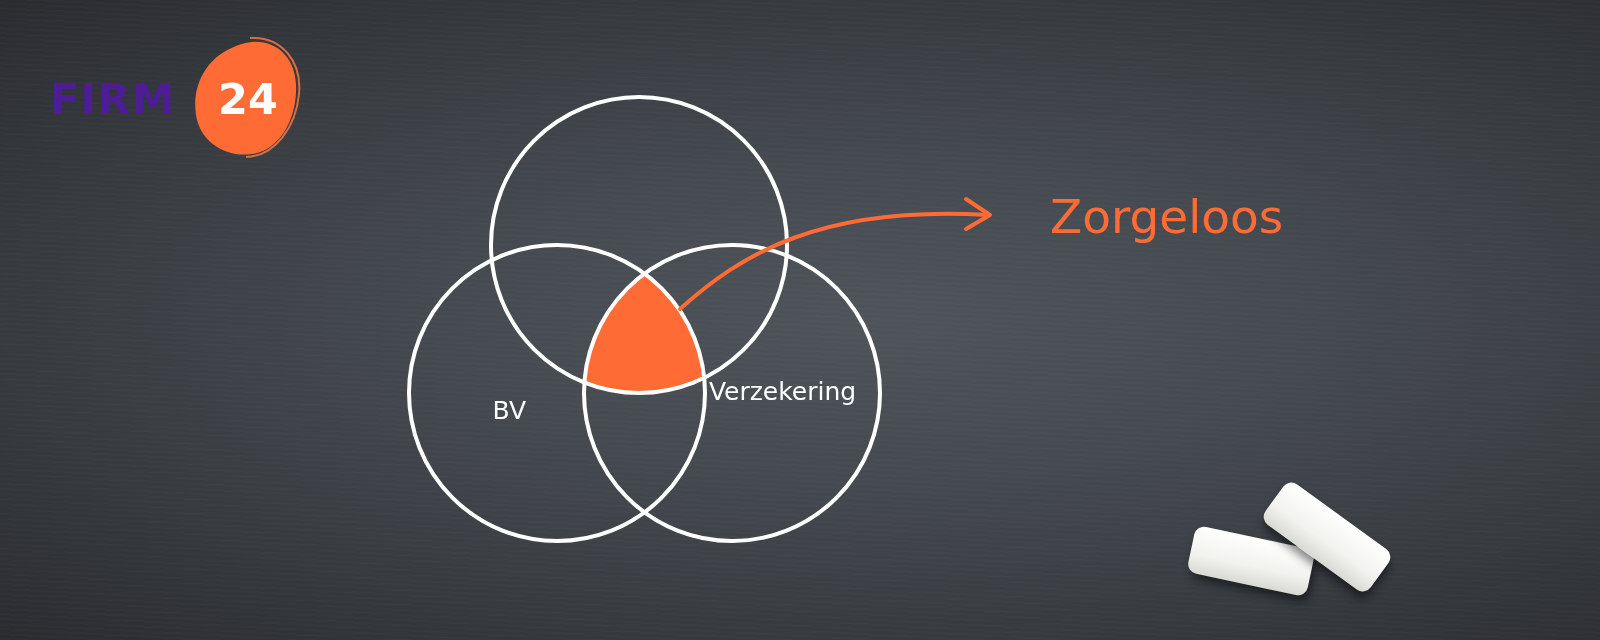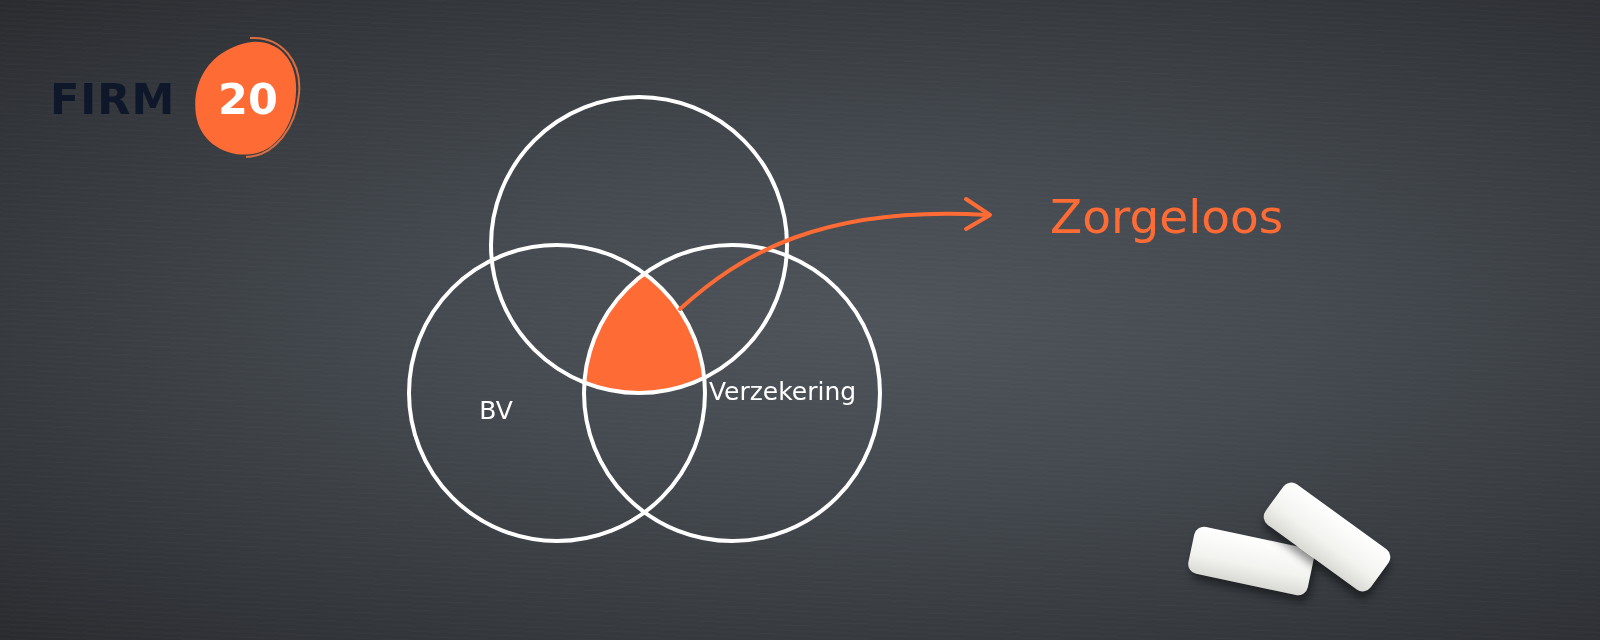--- a/index.html
+++ b/index.html
@@ -4,21 +4,21 @@
 <style>
   html, body { margin:0; padding:0; }
   body { width:1600px; height:640px; overflow:hidden; position:relative;
     font-family: "DejaVu Sans", sans-serif; }
   .board { position:absolute; inset:0;
     background: radial-gradient(ellipse at 55% 50%, #50555b 0%, #464b51 35%, #3a3e43 65%, #2a2c30 100%); }
   .grain { position:absolute; inset:0; opacity:.18;
     background-image: repeating-linear-gradient(3deg, rgba(255,255,255,.05) 0 2px, rgba(0,0,0,.05) 2px 5px),
       repeating-linear-gradient(-2deg, rgba(255,255,255,.04) 0 1px, rgba(0,0,0,0) 1px 7px); }
   svg.layer { position:absolute; left:0; top:0; }
-  .logo-text { position:absolute; left:50px; top:74px; font-size:43px; font-weight:bold; color:#0f172a;
+  .logo-text { position:absolute; left:50px; top:74px; font-size:43px; font-weight:bold; color:#4c1d95;
     letter-spacing:1px; font-family:"DejaVu Sans", sans-serif; }
   .logo-num { position:absolute; left:218px; top:74px; font-size:43px; font-weight:bold; color:#fff;
     font-family:"DejaVu Sans", sans-serif; }
   .vlabel { position:absolute; color:#fff; font-size:25px; text-align:center; line-height:38px;
     font-family:"DejaVu Sans", sans-serif; }
   .tagline { position:absolute; left:1006px; top:182px; color:#ff6b35; font-size:47px; line-height:70px;
     font-family:"DejaVu Sans", sans-serif;margin-left:44px; }
   .tagline span { display:block; }
   .chalk { position:absolute; background:linear-gradient(180deg,#ffffff 0%,#f2f2ef 60%,#d9d9d4 100%);
     border-radius:10px; box-shadow: 4px 6px 8px rgba(0,0,0,.45); }
@@ -27,21 +27,21 @@
 <body>
 
 <div class="board"></div>
 <div class="grain"></div>
 
 <svg class="layer" width="1600" height="640">
   <path d="M252 42 C 278 40, 298 60, 296 92 C 295 120, 280 150, 252 154 C 226 158, 200 142, 196 115 C 192 88, 204 64, 224 52 C 232 47, 242 43, 252 42 Z" fill="#ff6b35"></path>
   <path d="M250 38 C 282 36, 302 62, 299 94 C 296 126, 276 156, 246 157" fill="none" stroke="#ff7a45" stroke-width="2" opacity=".8"></path>
 </svg>
 <div class="logo-text">FIRM</div>
-<div class="logo-num">20</div>
+<div class="logo-num">24</div>
 
 <svg class="layer" width="1600" height="640">
   <defs>
     <clipPath id="cTop">
         <circle cx="639" cy="245" r="148"></circle>
       </clipPath>
     <clipPath id="cLeft">
         <circle cx="557" cy="393" r="148"></circle>
       </clipPath>
   </defs>
@@ -55,21 +55,21 @@
   <circle cx="732" cy="393" r="148" fill="none" stroke="#fff" stroke-width="4"></circle>
 
   <g>
     <path d="M680 309 C 740 255, 820 205, 988 215" fill="none" stroke="#ff6b35" stroke-width="4" stroke-linecap="round"></path>
     <path d="M966 199 L 990 215 L 966 229" fill="none" stroke="#ff6b35" stroke-width="4" stroke-linecap="round" stroke-linejoin="round"></path>
   </g>
 </svg>
 
 <div class="vlabel" style="left:540px; top:138px; width:215px;">
 </div>
-<div class="vlabel" style="left:466px; top:392px; width:60px;">BV</div>
+<div class="vlabel" style="left:466px; top:392px; width:60px;text-align:right;">BV</div>
 <div class="vlabel" style="left:700px; top:373px; width:165px;">Verzekering</div>
 
 <div class="tagline">
   <span>Zorgeloos</span>
 </div>
 
 <div class="chalk" style="left:1190px; top:537px; width:122px; height:48px; transform:rotate(12deg);"></div>
 <div class="chalk" style="left:1262px; top:512px; width:130px; height:50px; transform:rotate(36deg);"></div>
 
 </body></html>

